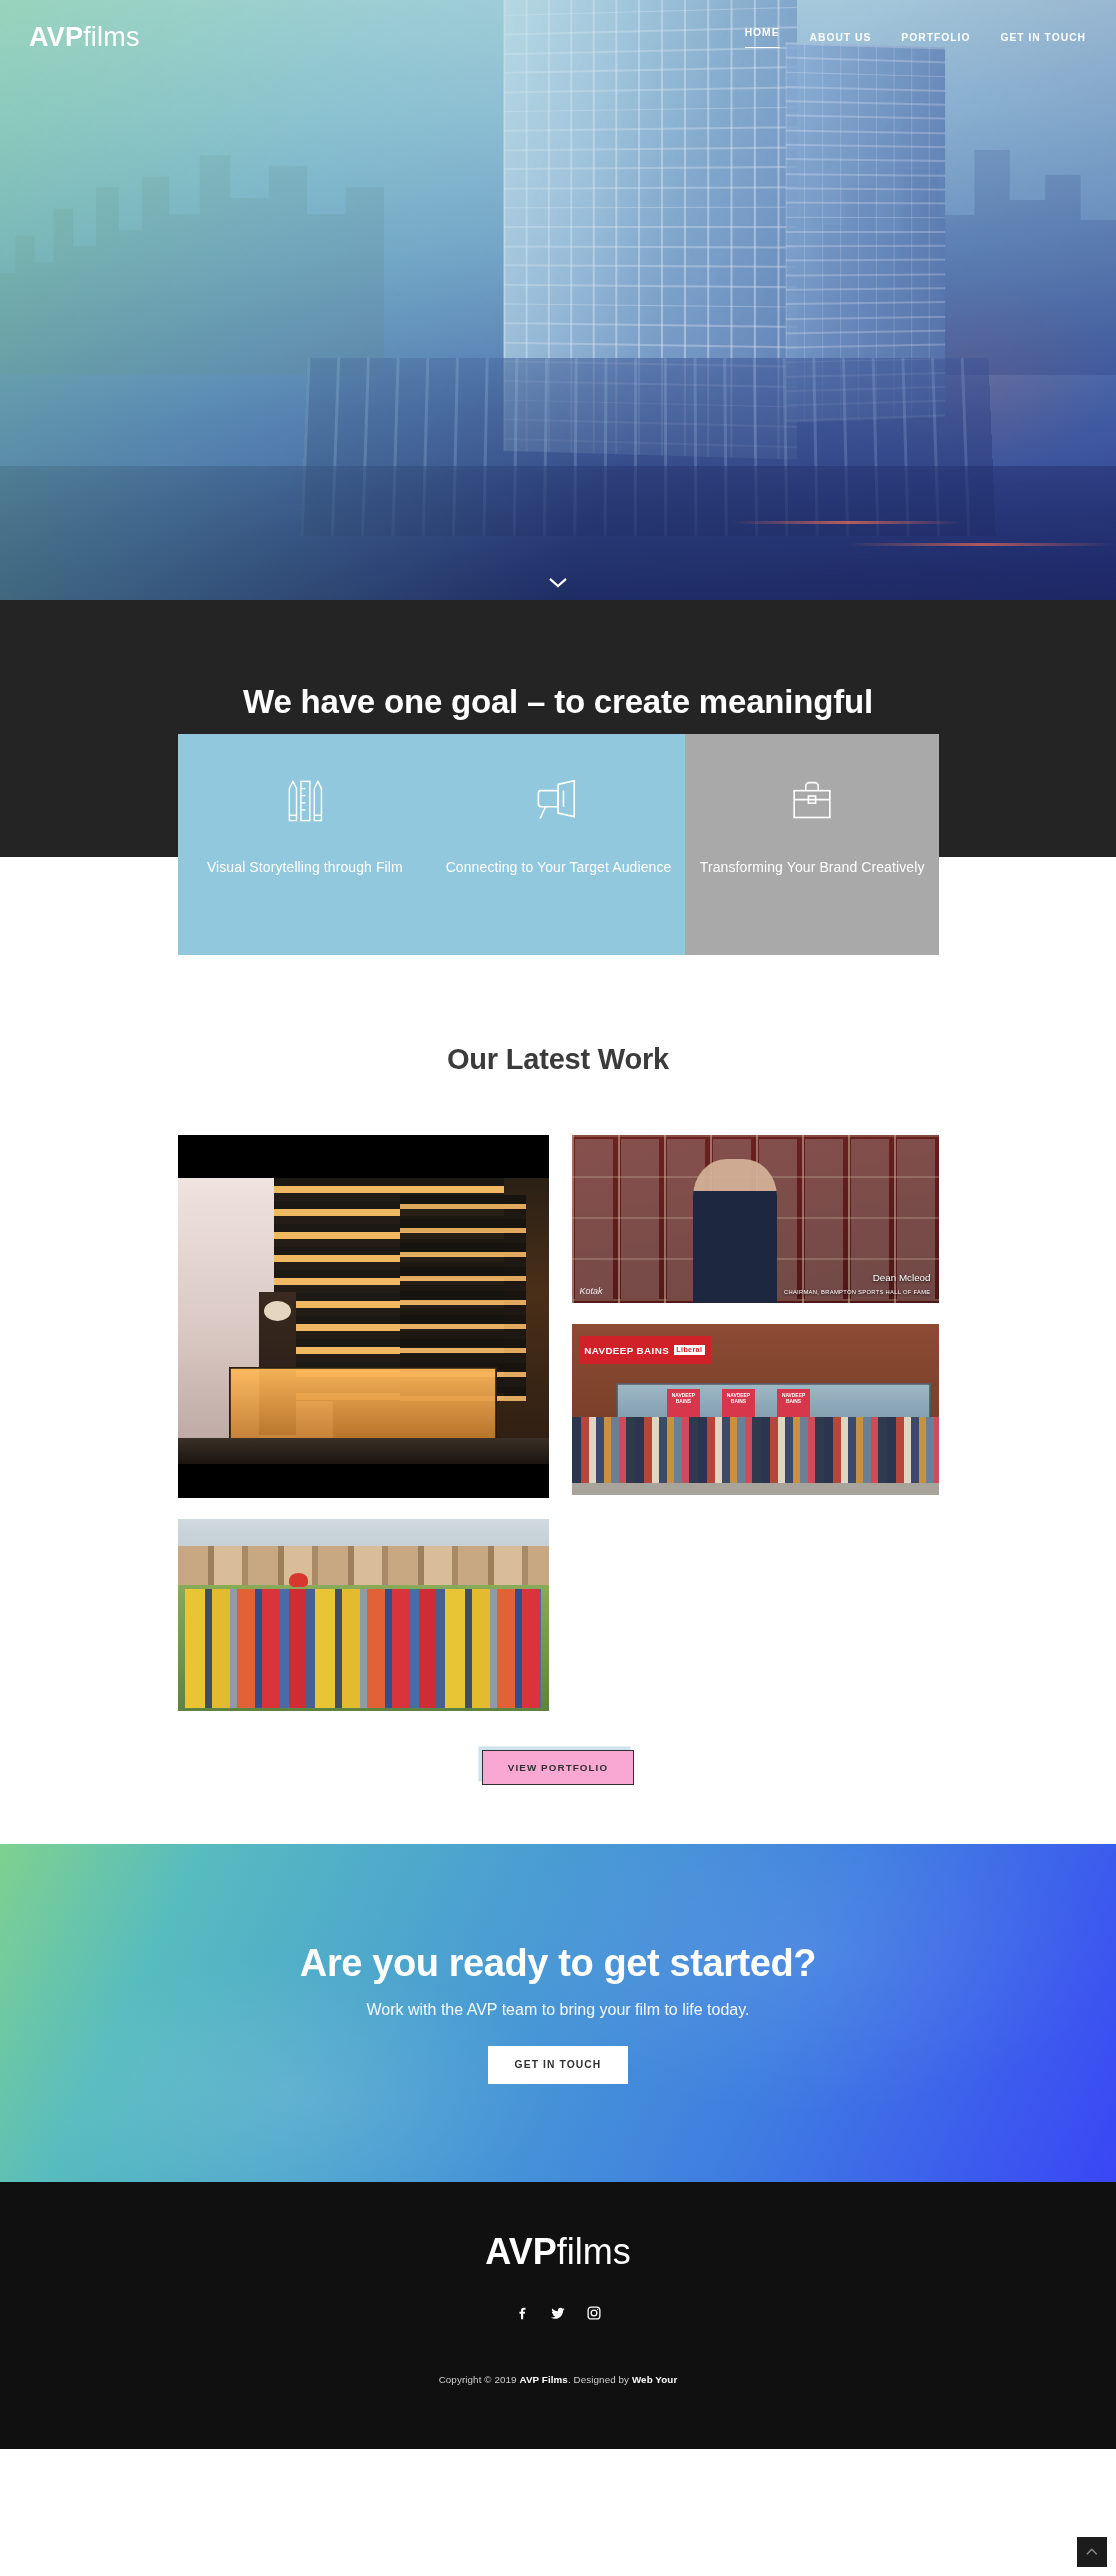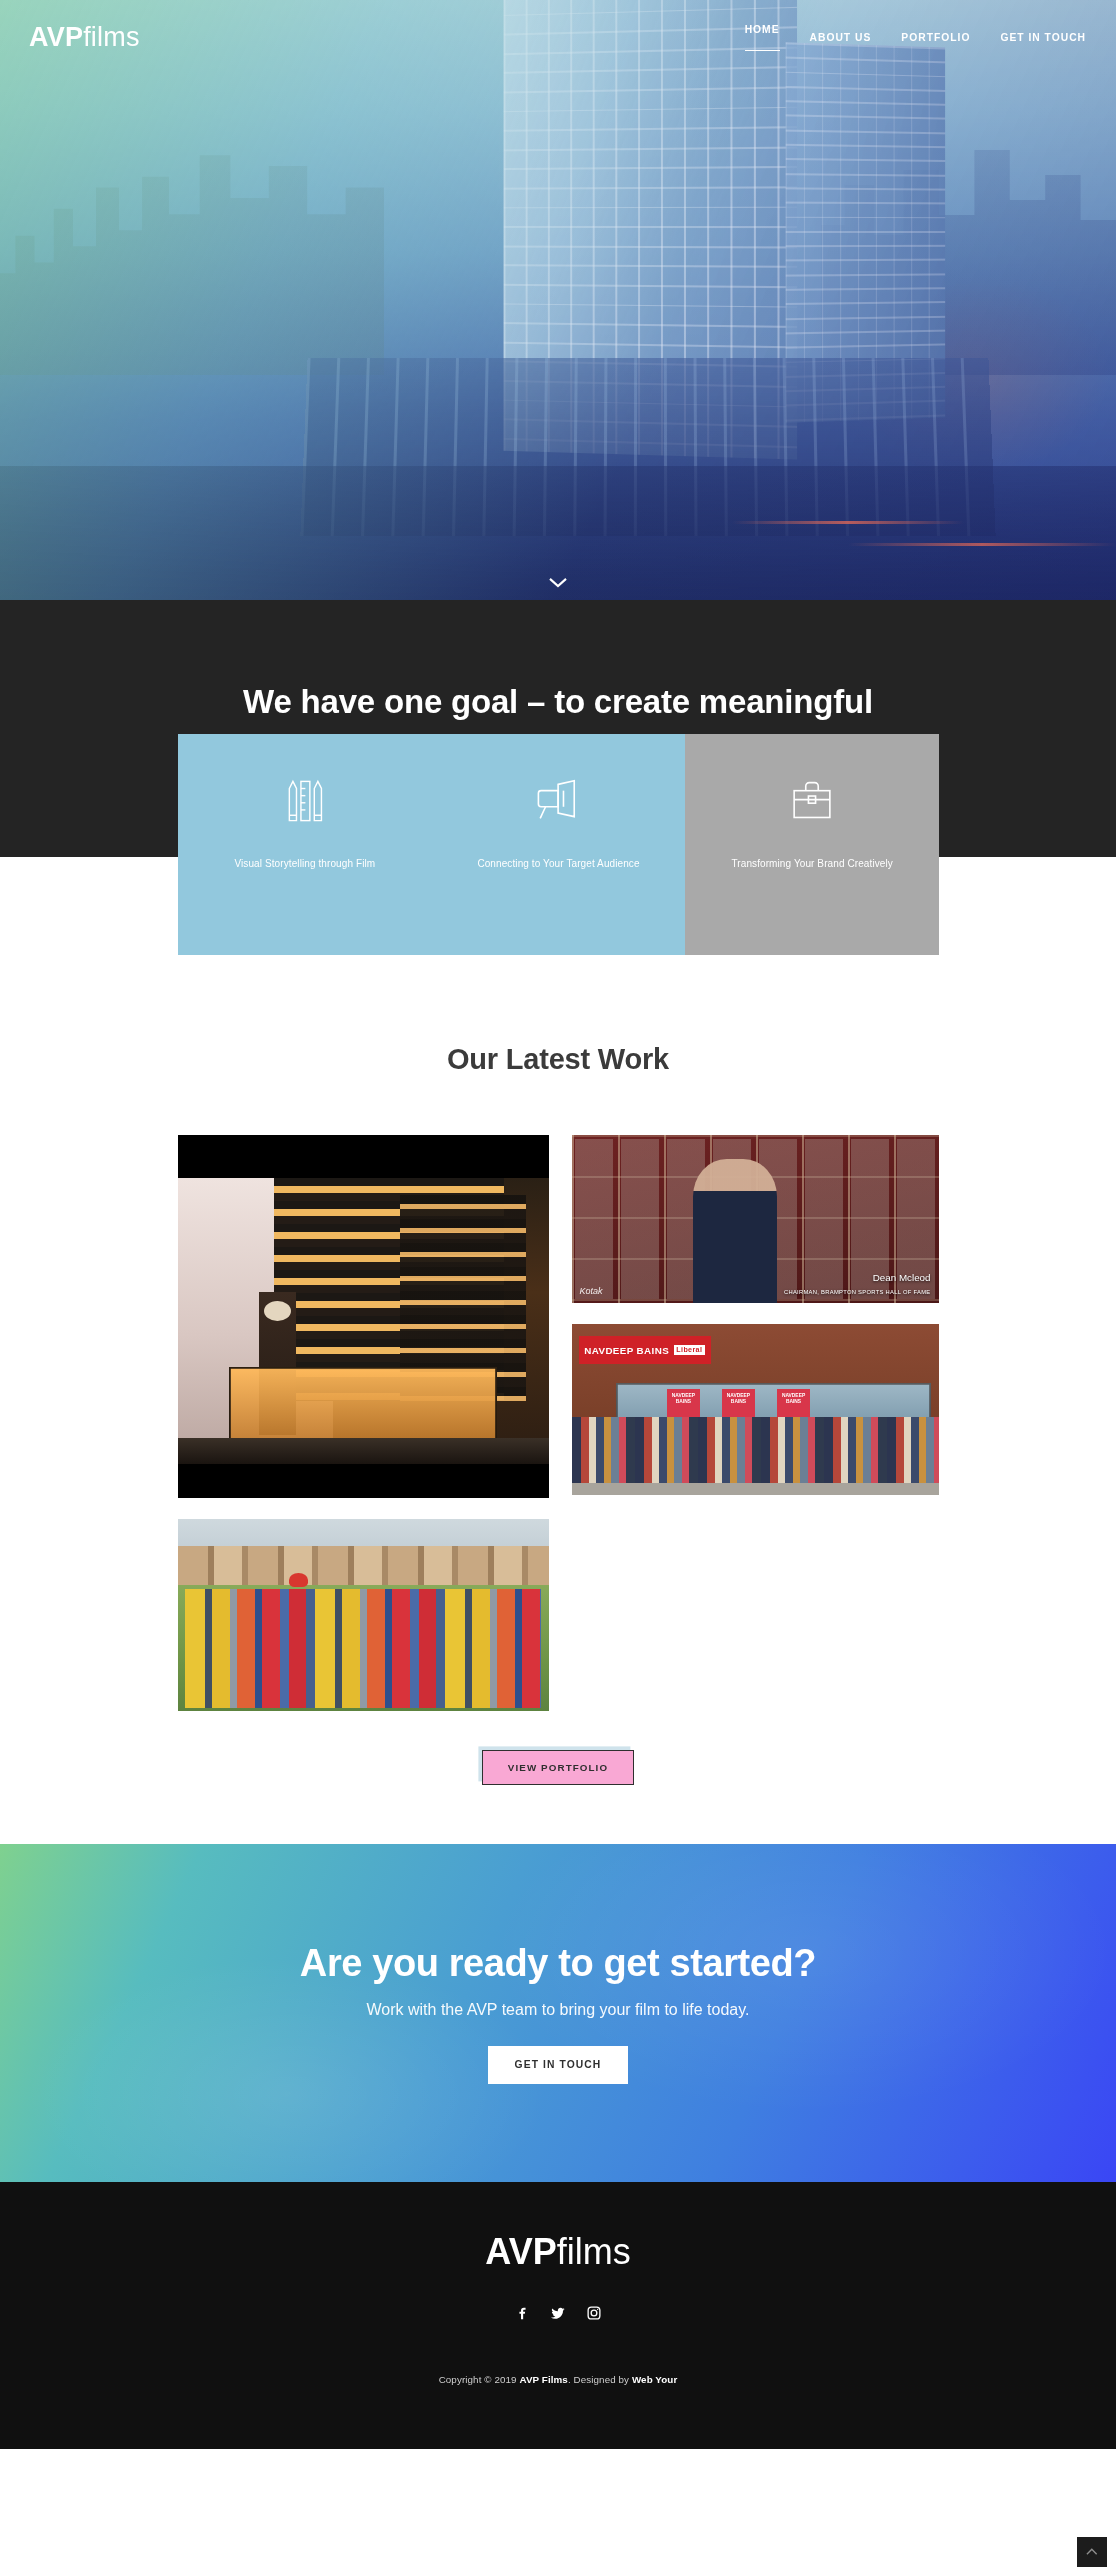--- a/index.html
+++ b/index.html
@@ -94,21 +94,21 @@
     padding: 0 30px 0 29px; z-index: 12;
   }
   .logo { font-size: 27px; color:#ffffff; letter-spacing:0.2px; line-height:1; white-space:nowrap; }
   .logo .b { font-weight: 700; }
   .logo .l { font-weight: 300; }
   .nav { display:flex; align-items:center; gap:30px; }
   .nav a {
     color:#ffffff; text-decoration:none; font-size:10.3px; font-weight:700;
     letter-spacing:1px; white-space:nowrap;
   }
-  .nav a.active { border-bottom: 1.8px solid #ffffff; padding-bottom: 15px; }
+  .nav a.active { border-bottom: 1.8px solid #ffffff; padding-bottom: 9px; }
 
   .hero-center {
     position:absolute; left:0; right:0; top:204px; z-index:11;
     display:flex; flex-direction:column; align-items:center;
   }
   .hero-title {
     color:#ffffff; font-size:55px; font-weight:700; letter-spacing:-0.4px;
     text-shadow: 0 1.8px 9px rgba(0,0,0,.18); white-space:nowrap;
   }
   .play-btn {
@@ -147,21 +147,21 @@
   .cards {
     position:absolute; top:-116px; left:178px; width:761px; height:221px;
     display:flex; z-index:5;
   }
   .card { flex:1; display:flex; flex-direction:column; align-items:center; justify-content:flex-start;
     padding-top:39px; cursor:pointer; }
   .card.blue { background:#92c8dd; }
   .card.grey { background:#a9a9a9; }
   .card-icon { height:55px; display:flex; align-items:center; justify-content:center; }
   .card-label {
-    margin-top:29px; color:#ffffff; font-size:10px; line-height:1.45; text-align:center;
+    margin-top:29px; color:#ffffff; font-size:14px; line-height:1.45; text-align:center;
     font-weight:400; letter-spacing:0.1px;
   }
 
   
   .work { width:1116px; background:#ffffff; padding-top:23px; }
   .work h2 { text-align:center; color:#3b3b3b; font-size:29px; font-weight:700; letter-spacing:-0.2px; }
 
   .grid {
     width:761px; margin: 59px auto 0; display:flex; gap:23px;
   }

